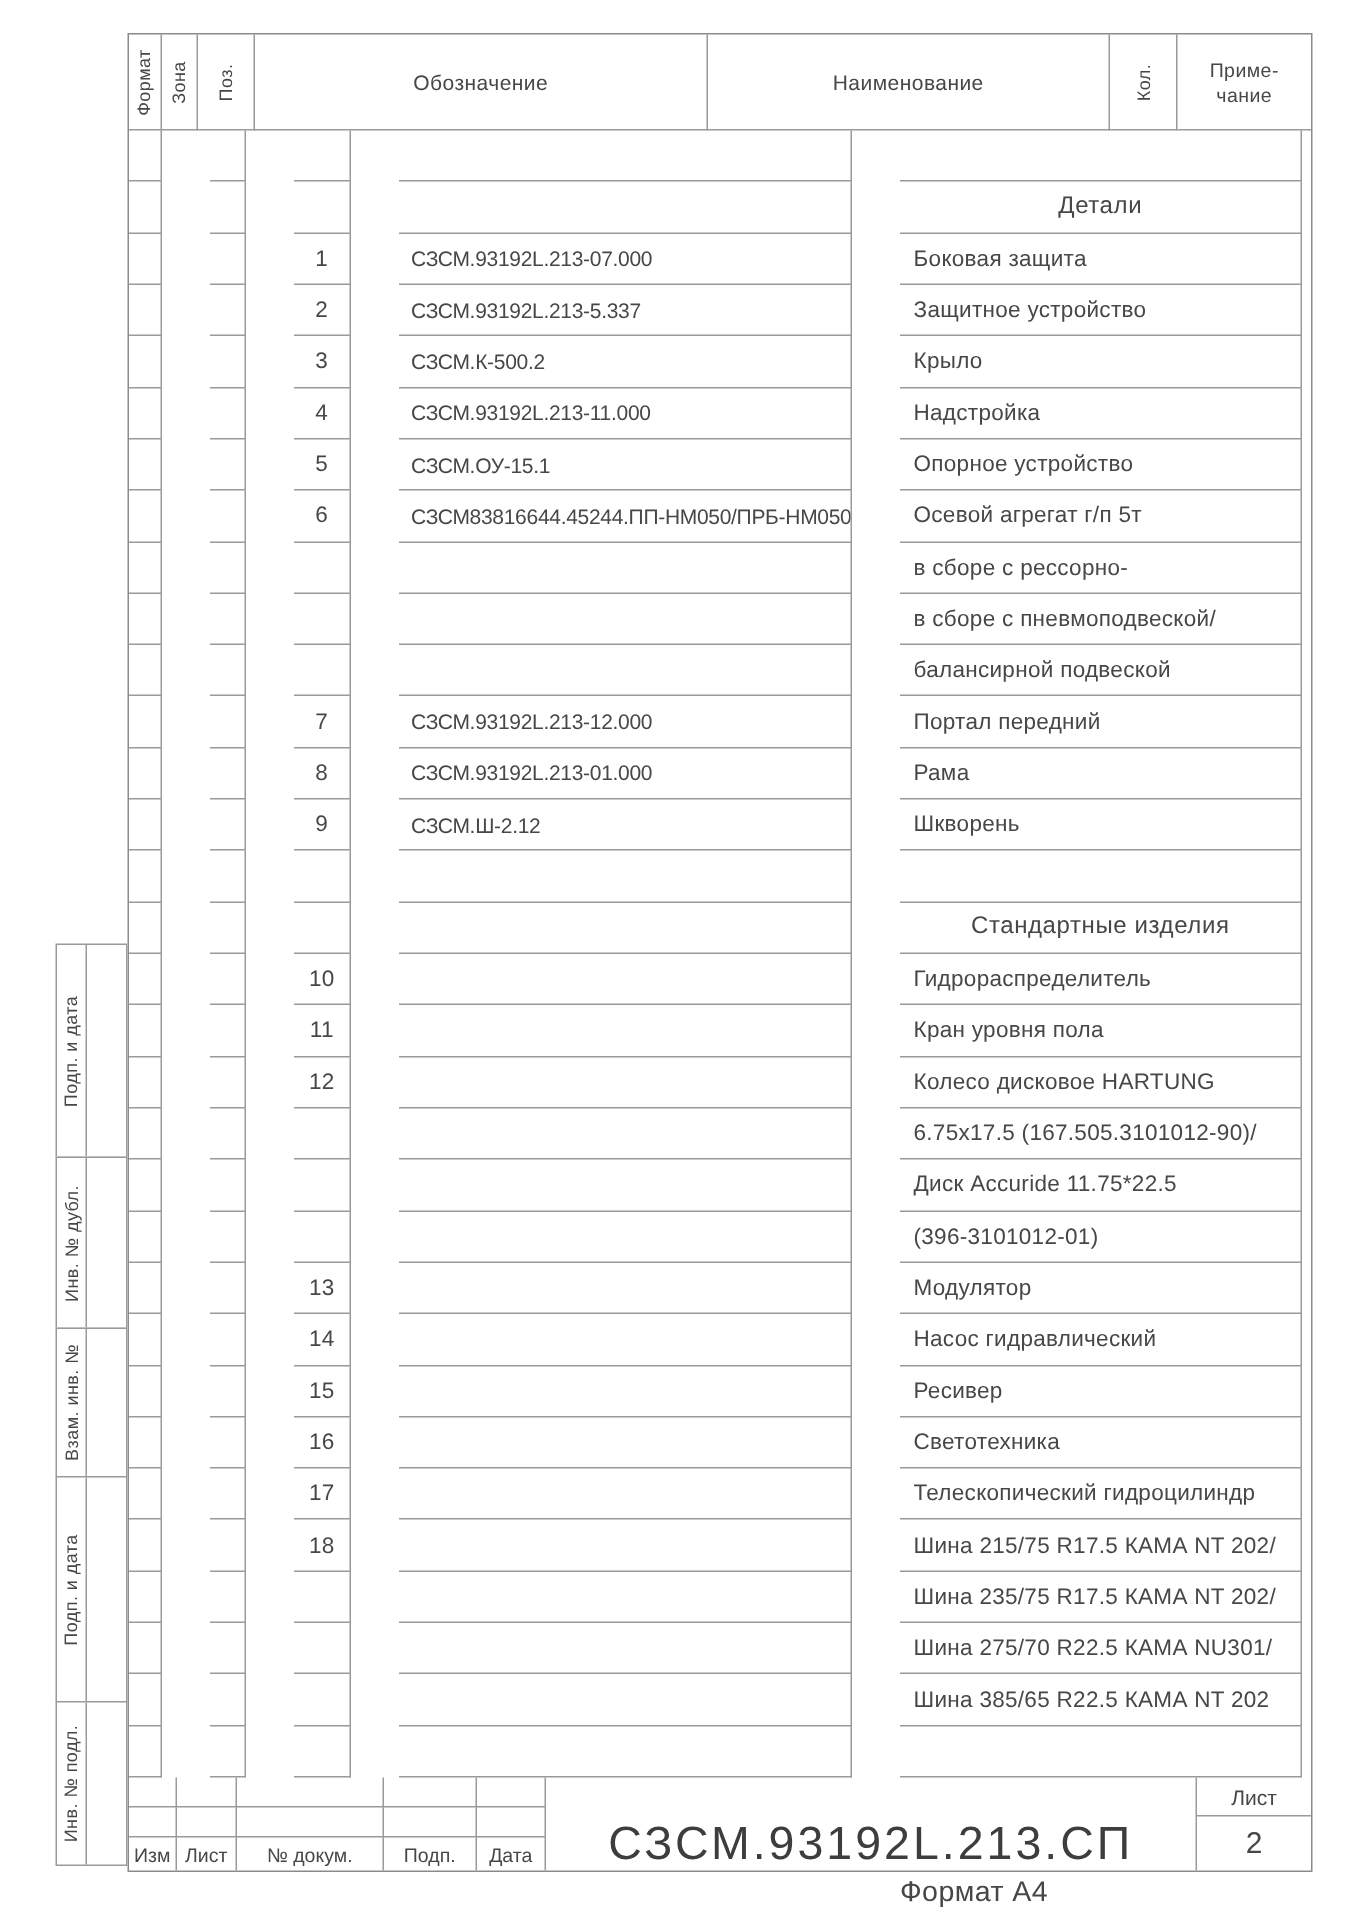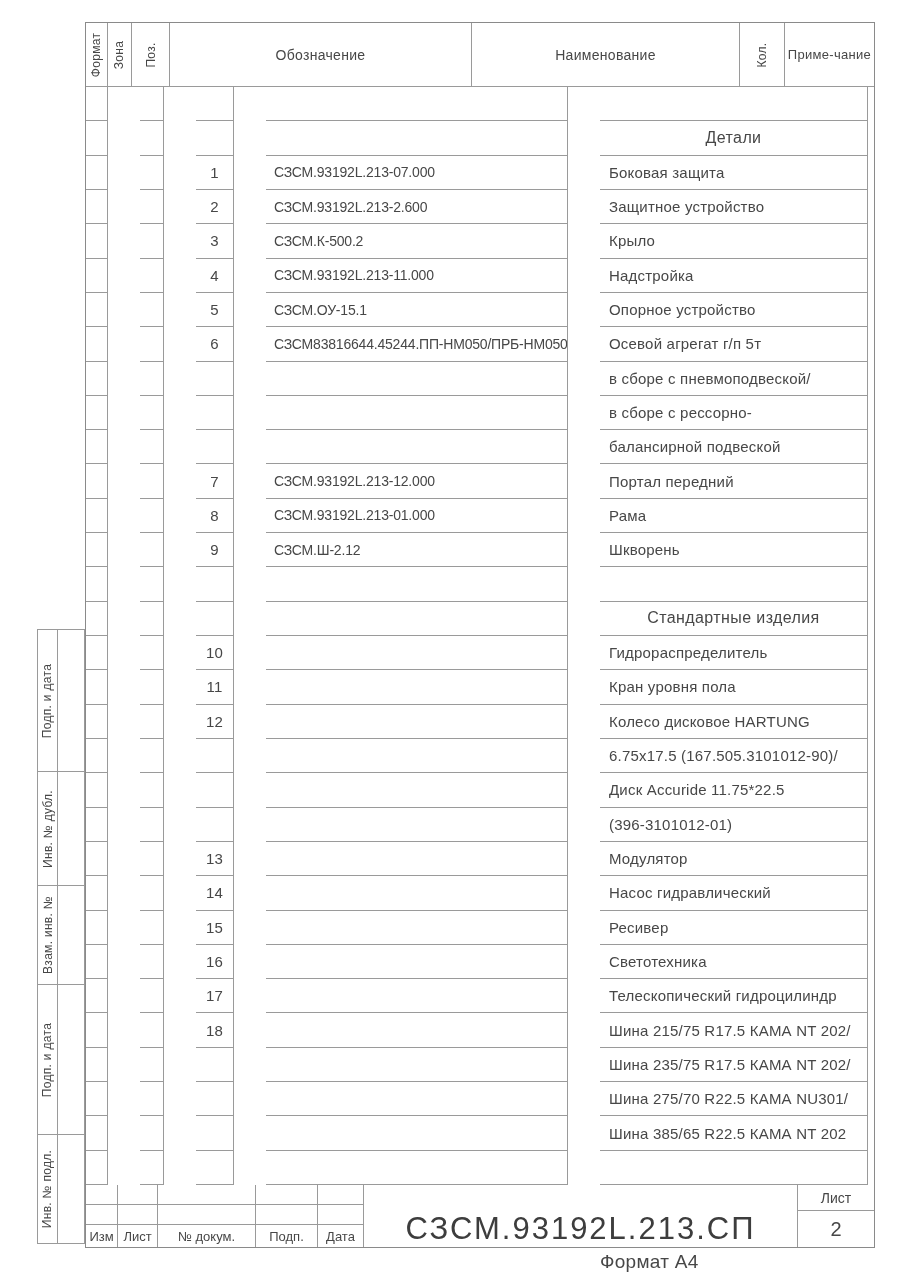--- a/index.html
+++ b/index.html
@@ -21,21 +21,21 @@
     display:grid;grid-template-columns:22px 24px 38px 302px 268px 45px 1fr;
     height:64px;
   }
   .hcell{
     border-right:1px solid var(--line);border-bottom:1px solid var(--line);
     display:flex;align-items:center;justify-content:center;
     font-size:14px;letter-spacing:.3px;box-sizing:border-box;
   }
   .hcell:last-child{border-right:none;}
   .hcell .vtext{transform:rotate(-90deg);white-space:nowrap;font-size:12px;}
-  .hcell.note{line-height:17px;font-size:13px;}
+  .hcell.note{flex-direction:column;line-height:17px;font-size:13px;}
   
   .tbody{
     position:absolute;left:0;right:0;top:64px;bottom:62px;
     display:flex;flex-direction:column;
   }
   .row{flex:1 1 0;display:grid;grid-template-columns:22px 24px 38px 302px 268px 45px 1fr;min-height:0;gap:32px;}
   .cell{
     border-right:1px solid var(--line);border-bottom:1px solid var(--line);
     display:flex;align-items:center;box-sizing:border-box;overflow:hidden;
     font-size:15px;letter-spacing:.2px;white-space:nowrap;
@@ -212,21 +212,21 @@
           <div class="cell c0">
             <span></span>
           </div>
           <div class="cell c1">
             <span></span>
           </div>
           <div class="cell c2">
             <span>2</span>
           </div>
           <div class="cell c3">
-            <span>СЗСМ.93192L.213-2.600</span>
+            <span>СЗСМ.93192L.213-5.337</span>
           </div>
           <div class="cell c4">
             <span>Защитное устройство</span>
           </div>
           <div class="cell c5">
             <span>1</span>
           </div>
           <div class="cell c6">
             <span></span>
           </div>
@@ -330,44 +330,44 @@
           <div class="cell c1">
             <span></span>
           </div>
           <div class="cell c2">
             <span></span>
           </div>
           <div class="cell c3">
             <span></span>
           </div>
           <div class="cell c4">
+            <span>в сборе с рессорно-</span>
+          </div>
+          <div class="cell c5">
+            <span></span>
+          </div>
+          <div class="cell c6">
+            <span></span>
+          </div>
+        </div>
+        <div class="row">
+          <div class="cell c0">
+            <span></span>
+          </div>
+          <div class="cell c1">
+            <span></span>
+          </div>
+          <div class="cell c2">
+            <span></span>
+          </div>
+          <div class="cell c3">
+            <span></span>
+          </div>
+          <div class="cell c4">
             <span>в сборе с пневмоподвеской/</span>
-          </div>
-          <div class="cell c5">
-            <span></span>
-          </div>
-          <div class="cell c6">
-            <span></span>
-          </div>
-        </div>
-        <div class="row">
-          <div class="cell c0">
-            <span></span>
-          </div>
-          <div class="cell c1">
-            <span></span>
-          </div>
-          <div class="cell c2">
-            <span></span>
-          </div>
-          <div class="cell c3">
-            <span></span>
-          </div>
-          <div class="cell c4">
-            <span>в сборе с рессорно-</span>
           </div>
           <div class="cell c5">
             <span></span>
           </div>
           <div class="cell c6">
             <span></span>
           </div>
         </div>
         <div class="row">
           <div class="cell c0">

